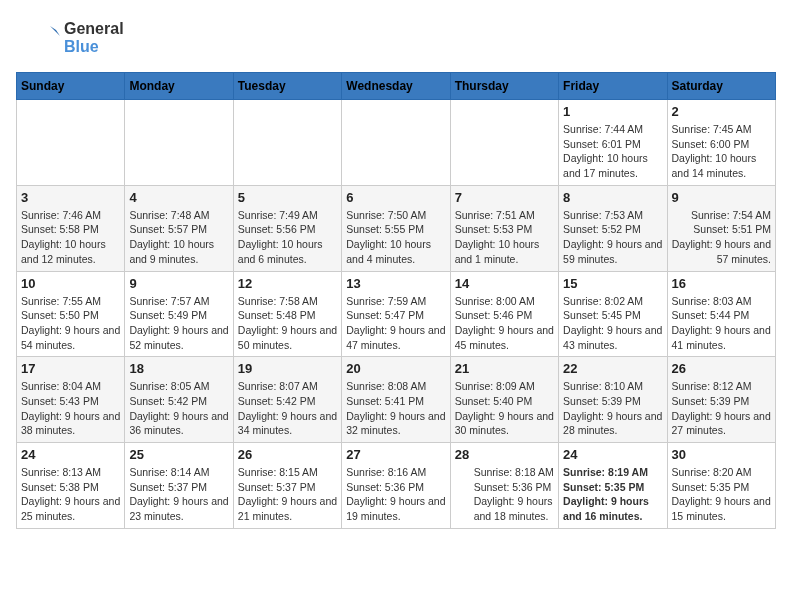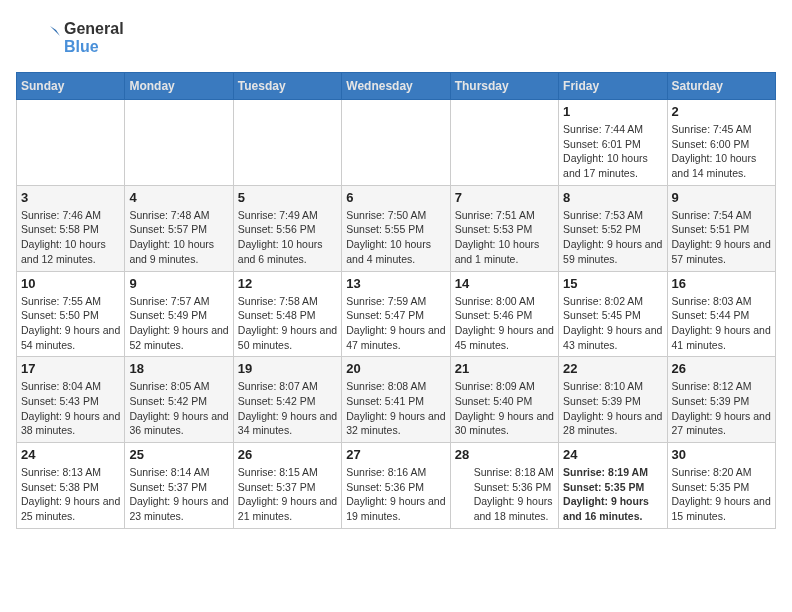--- a/index.html
+++ b/index.html
@@ -33,21 +33,21 @@
       font-size: 16px;
       color: #555;
     }
     .calendar {
       width: 100%;
       border-collapse: collapse;
       font-size: 11px;
     }
     .calendar thead tr th {
       background-color: #3a7abf;
-      color: #e5e5e5;
+      color: #000000;
       padding: 6px 4px;
       text-align: left;
       font-size: 12px;
       font-weight: bold;
       border: 1px solid #2a6aaf;
     }
     .calendar tbody tr td {
       border: 1px solid #ccc;
       vertical-align: top;
       padding: 4px;
@@ -158,21 +158,21 @@
 Daylight: 10 hours and 1 minute.</div>
         </td>
         <td>
           <span class="day-number">8</span>
           <div class="day-info" style="white-space: pre-line;">Sunrise: 7:53 AM
 Sunset: 5:52 PM
 Daylight: 9 hours and 59 minutes.</div>
         </td>
         <td>
           <span class="day-number">9</span>
-          <div class="day-info" style="white-space: pre-line;">Sunrise: 7:54 AM
+          <div class="day-info" style="white-space: pre-line; text-align: right;">Sunrise: 7:54 AM
 Sunset: 5:51 PM
 Daylight: 9 hours and 57 minutes.</div>
         </td>
       </tr>
       <tr>
         <td>
           <span class="day-number">10</span>
           <div class="day-info" style="white-space: pre-line;">Sunrise: 7:55 AM
 Sunset: 5:50 PM
 Daylight: 9 hours and 54 minutes.</div>

